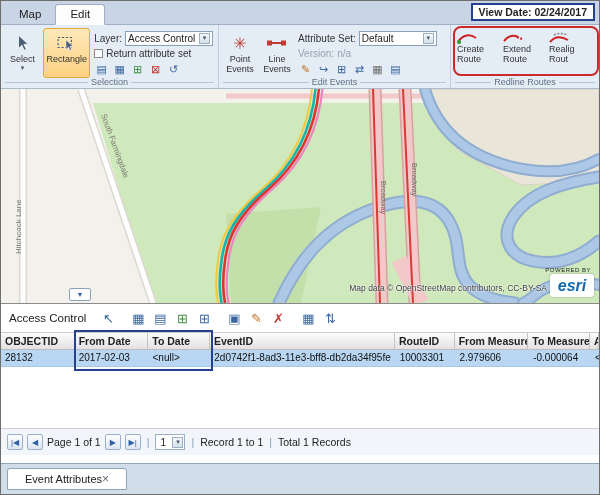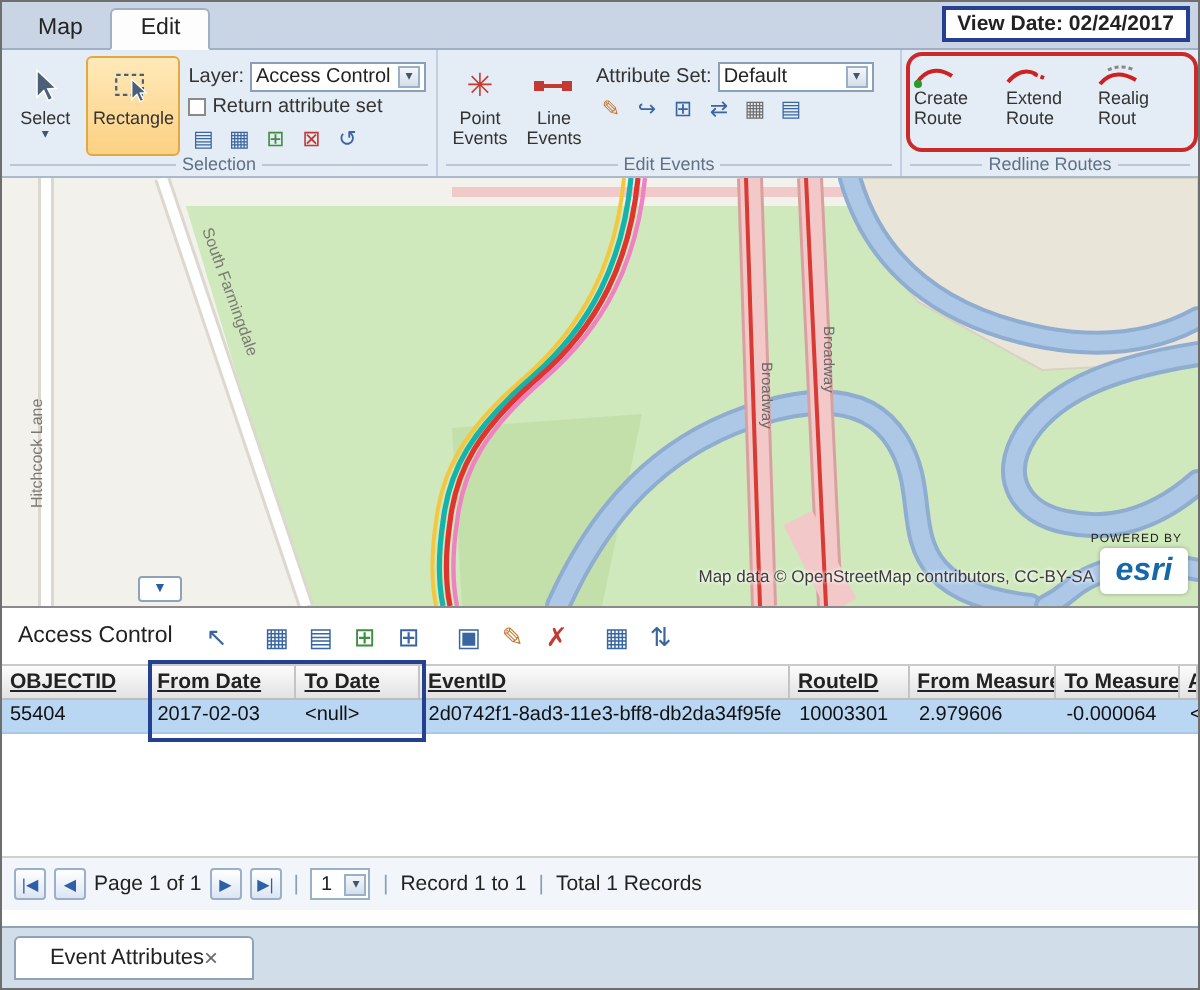--- a/index.html
+++ b/index.html
@@ -41,21 +41,21 @@
   .esri-logo { position:absolute; right:5px; bottom:6px; width:44px; height:23px; background:#fff; border-radius:3px; display:flex; align-items:center; justify-content:center; font-size:16px; font-weight:bold; font-style:italic; color:#1569a8; box-shadow:0 0 2px rgba(0,0,0,.3);margin-left:28px; }
   .map-collapse { position:absolute; left:68px; bottom:2px; width:22px; height:13px; background:#fff; border:1px solid #8fa3b8; border-radius:2px; color:#2a5ca8; font-size:7px; text-align:center; line-height:12px; cursor:pointer; }
 
   
   .panel { height:160px; background:#fff; border-top:1px solid #8a8a8a; position:relative; }
   .panel-toolbar { height:28px; display:flex; align-items:center; padding-left:8px; }
   .panel-title { font-size:11.5px; color:#222; margin-right:12px; }
   .pbtn { width:20px; height:20px; display:flex; align-items:center; justify-content:center; font-size:13px; margin-right:2px; border:1px solid transparent; border-radius:2px; cursor:pointer; }
   .pgap { width:8px; }
   .thead { height:18px; display:flex; background:linear-gradient(#fcfcfc,#e2e2e2); border-top:1px solid #c9c9c9; border-bottom:1px solid #bdbdbd; }
-  .thead .cell { font-weight:bold; font-size:10.5px; color:#222; border-right:1px solid #c4c4c4;text-decoration:underline; }
+  .thead .cell { font-weight:bold; font-size:10.5px; color:#222; border-right:1px solid #c4c4c4; }
   .cell { padding:2px 4px; white-space:nowrap; overflow:hidden; }
   .trow { height:17px; display:flex; background:#b9d7f3; border-bottom:1px solid #a9c7e6; }
   .trow .cell { font-size:10px; color:#111; }
   .c0{width:74px} .c1{width:74px} .c2{width:62px} .c3{width:186px} .c4{width:60px} .c5{width:74px} .c6{width:62px} .c7{flex:1}
   .tempty { height:62px; background:#fff; border-bottom:1px solid #cfcfcf; }
   .colbox { position:absolute; left:73px; top:26px; width:139px; height:41px; border:2px solid #24408e; pointer-events:none; }
   .pager { height:26px; display:flex; align-items:center; gap:4px; padding-left:6px; background:#f2f5f9; font-size:10.5px; color:#222; }
   .pgbtn { min-width:16px; height:16px; border:1px solid #9ab0c8; background:linear-gradient(#fff,#dce6f2); color:#2f5fa5; font-size:8px; display:flex; align-items:center; justify-content:center; border-radius:2px; padding:0 2px; cursor:pointer; }
   .pgsel { width:30px; height:16px; border:1px solid #9ab0c8; background:#fff; font-size:10px; display:flex; align-items:center; justify-content:space-between; padding:0 1px 0 4px; cursor:pointer; }
   .psep { color:#8aa0b8; padding:0 2px; }
@@ -139,20 +139,24 @@
         <span>Line</span>
         <span>Events</span>
       </div>
       <div class="colstack">
         <div class="rrow">
           <span>Attribute Set:</span>
           <span class="selectbox" style="width:78px">
             <span>Default</span>
             <span class="sb-caret">▾</span>
           </span>
+        </div>
+        <div class="rrow mini grayed">
+          <span>Version:</span>
+          <span>n/a</span>
         </div>
         <div class="rrow">
           <span class="sic ic-orange">✎</span>
           <span class="sic ic-blue">↪</span>
           <span class="sic ic-blue">⊞</span>
           <span class="sic ic-blue">⇄</span>
           <span class="sic ic-gray">▦</span>
           <span class="sic ic-blue">▤</span>
         </div>
       </div>
@@ -276,21 +280,21 @@
       <div class="cell c1">From Date</div>
       <div class="cell c2">To Date</div>
       <div class="cell c3">EventID</div>
       <div class="cell c4">RouteID</div>
       <div class="cell c5">From Measure</div>
       <div class="cell c6">To Measure</div>
       <div class="cell c7">Ac</div>
     </div>
 
     <div class="trow">
-      <div class="cell c0">55404</div>
+      <div class="cell c0">28132</div>
       <div class="cell c1">2017-02-03</div>
       <div class="cell c2">&lt;null&gt;</div>
       <div class="cell c3">2d0742f1-8ad3-11e3-bff8-db2da34f95fe</div>
       <div class="cell c4">10003301</div>
       <div class="cell c5">2.979606</div>
       <div class="cell c6">-0.000064</div>
       <div class="cell c7">&lt;n</div>
     </div>
 
     <div class="tempty"></div>

